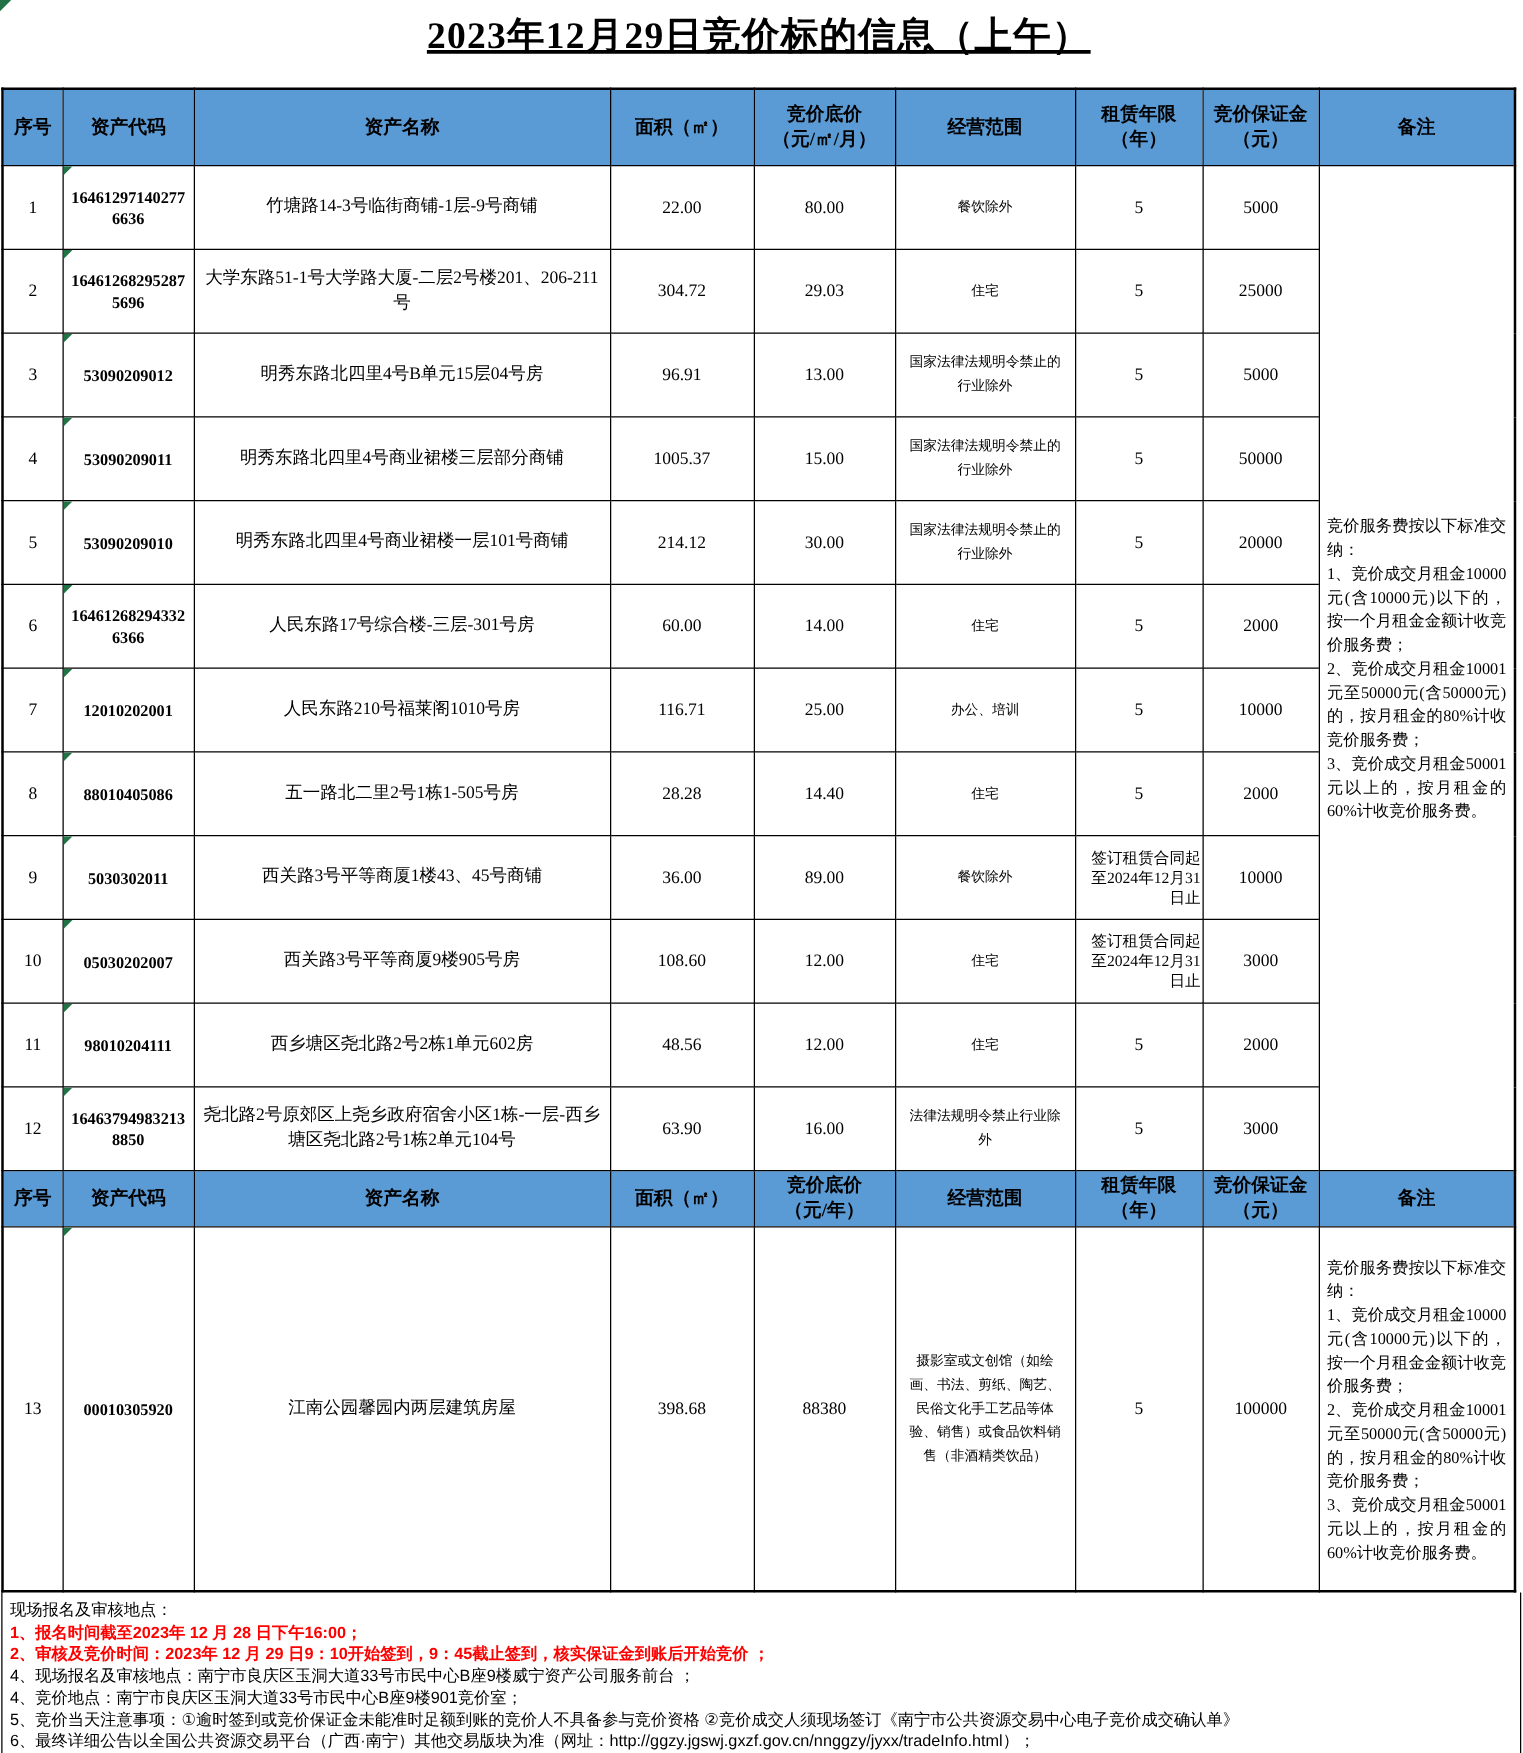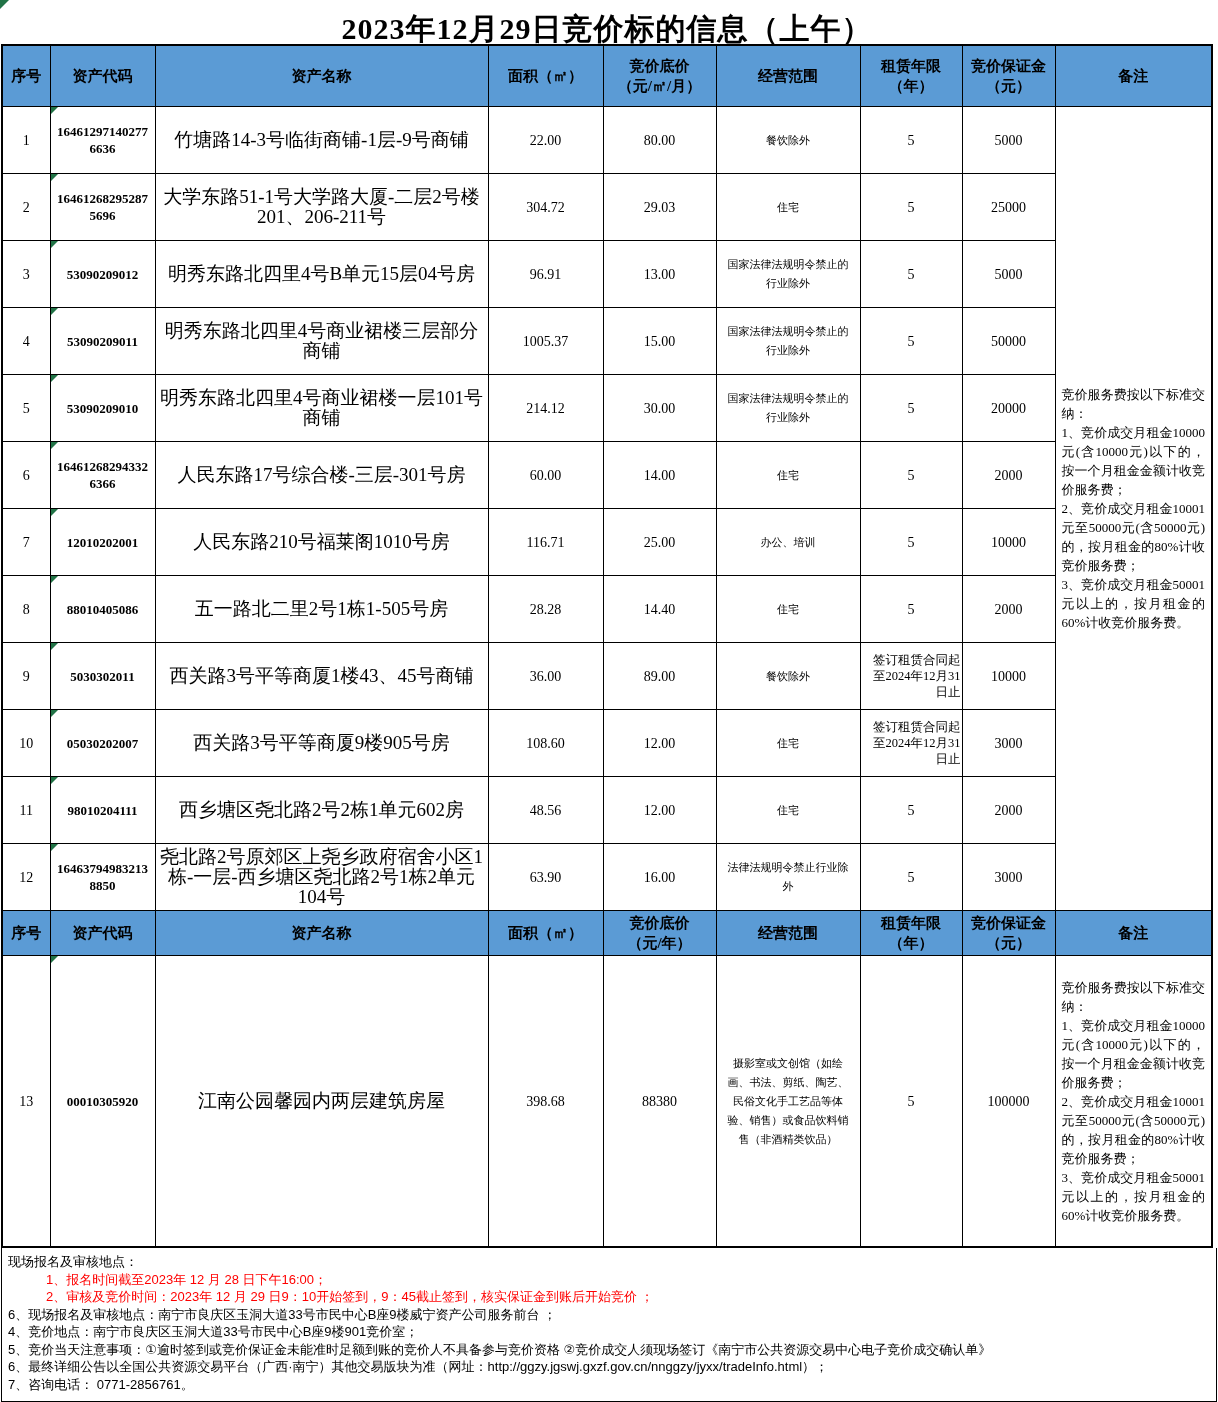--- a/index.html
+++ b/index.html
@@ -1,45 +1,45 @@
 <!DOCTYPE html>
 <html><head>
 <meta charset="utf-8">
 <style>
   html,body{margin:0;padding:0;background:#fff;}
   body{width:1218px;font-family:"Liberation Serif","DejaVu Serif",serif;color:#000;}
   .sheet{width:1214px;position:relative;}
   .sheet-corner{position:absolute;left:0;top:0;width:0;height:0;
     border-top:9px solid #217346;border-right:9px solid transparent;}
-  .title{height:44px;line-height:57px;text-align:center;font-size:30px;font-weight:bold;
-    letter-spacing:1px;white-space:nowrap;}
+  .title{height:70px;line-height:57px;text-align:center;font-size:30px;font-weight:bold;
+    letter-spacing:1px;white-space:nowrap;text-decoration:underline;}
   table{border-collapse:collapse;table-layout:fixed;width:1212px;margin-left:1px;
     border:2px solid #000;}
   th,td{border:1px solid #000;text-align:center;vertical-align:middle;
     padding:1px 3px;font-size:14px;line-height:19px;overflow:hidden;}
   th{background:#5B9BD5;font-weight:bold;white-space:pre-line;font-size:15px;line-height:20px;}
   tr.hdr1 th{height:58px;}
   tr.hdr2 th{height:42px;}
   tr.datarow td{height:64px;}
   tr.tall td{height:286px;}
   .c-code{font-size:13px;line-height:17px;word-break:break-all;position:relative;padding:1px 4px;font-weight:bold;}
-  .c-name{font-size:19px;line-height:20px;padding:1px 2px;text-align:center;}
+  .c-name{font-size:14px;line-height:20px;padding:1px 2px;text-align:center;}
   .c-num{font-size:14px;}
   .c-scope{font-size:11px;line-height:19px;padding:1px 6px;}
   .c-lease{font-size:14px;}
   .c-small{font-size:12.5px;line-height:16px;padding:0 1px;text-align:right;}
   .remark{font-size:13px;line-height:19px;text-align:justify;white-space:pre-line;
     vertical-align:middle;padding:2px 6px;}
   .tri{position:absolute;left:0;top:0;width:0;height:0;
     border-top:7px solid #217346;border-right:7px solid transparent;}
   .notes{width:1208px;margin-left:1px;border-left:1px solid #000;border-right:1px solid #000;
     border-bottom:3px solid #000;padding:5px 0 8px 6px;font-size:13px;line-height:17.5px;
     font-family:"Liberation Sans","DejaVu Sans",sans-serif;}
   .note-line{white-space:nowrap;}
-  .note-line.em{color:#FF0000;font-weight:normal;margin-left:38px;}
+  .note-line.em{color:#FF0000;font-weight:bold;}
 </style>
 </head>
 <body>
 
 <div class="sheet">
   <span class="sheet-corner"></span>
 
   <div class="title">2023年12月29日竞价标的信息（上午）</div>
 
   <table>
@@ -221,19 +221,19 @@
 2、竞价成交月租金10001元至50000元(含50000元)的，按月租金的80%计收竞价服务费；
 3、竞价成交月租金50001元以上的，按月租金的60%计收竞价服务费。</td>
         </tr>
       </tbody>
   </table>
 
   <div class="notes">
     <div class="note-heading">现场报名及审核地点：</div>
     <div class="note-line em">1、报名时间截至2023年 12 月 28 日下午16:00；</div>
     <div class="note-line em">2、审核及竞价时间：2023年 12 月 29 日9：10开始签到，9：45截止签到，核实保证金到账后开始竞价 ；</div>
-    <div class="note-line">6、现场报名及审核地点：南宁市良庆区玉洞大道33号市民中心B座9楼威宁资产公司服务前台 ；</div>
+    <div class="note-line">4、现场报名及审核地点：南宁市良庆区玉洞大道33号市民中心B座9楼威宁资产公司服务前台 ；</div>
     <div class="note-line">4、竞价地点：南宁市良庆区玉洞大道33号市民中心B座9楼901竞价室；</div>
     <div class="note-line">5、竞价当天注意事项：①逾时签到或竞价保证金未能准时足额到账的竞价人不具备参与竞价资格 ②竞价成交人须现场签订《南宁市公共资源交易中心电子竞价成交确认单》</div>
     <div class="note-line">6、最终详细公告以全国公共资源交易平台（广西·南宁）其他交易版块为准（网址：http://ggzy.jgswj.gxzf.gov.cn/nnggzy/jyxx/tradeInfo.html）；</div>
     <div class="note-line">7、咨询电话：  0771-2856761。</div>
   </div>
 </div>
 
 </body></html>

